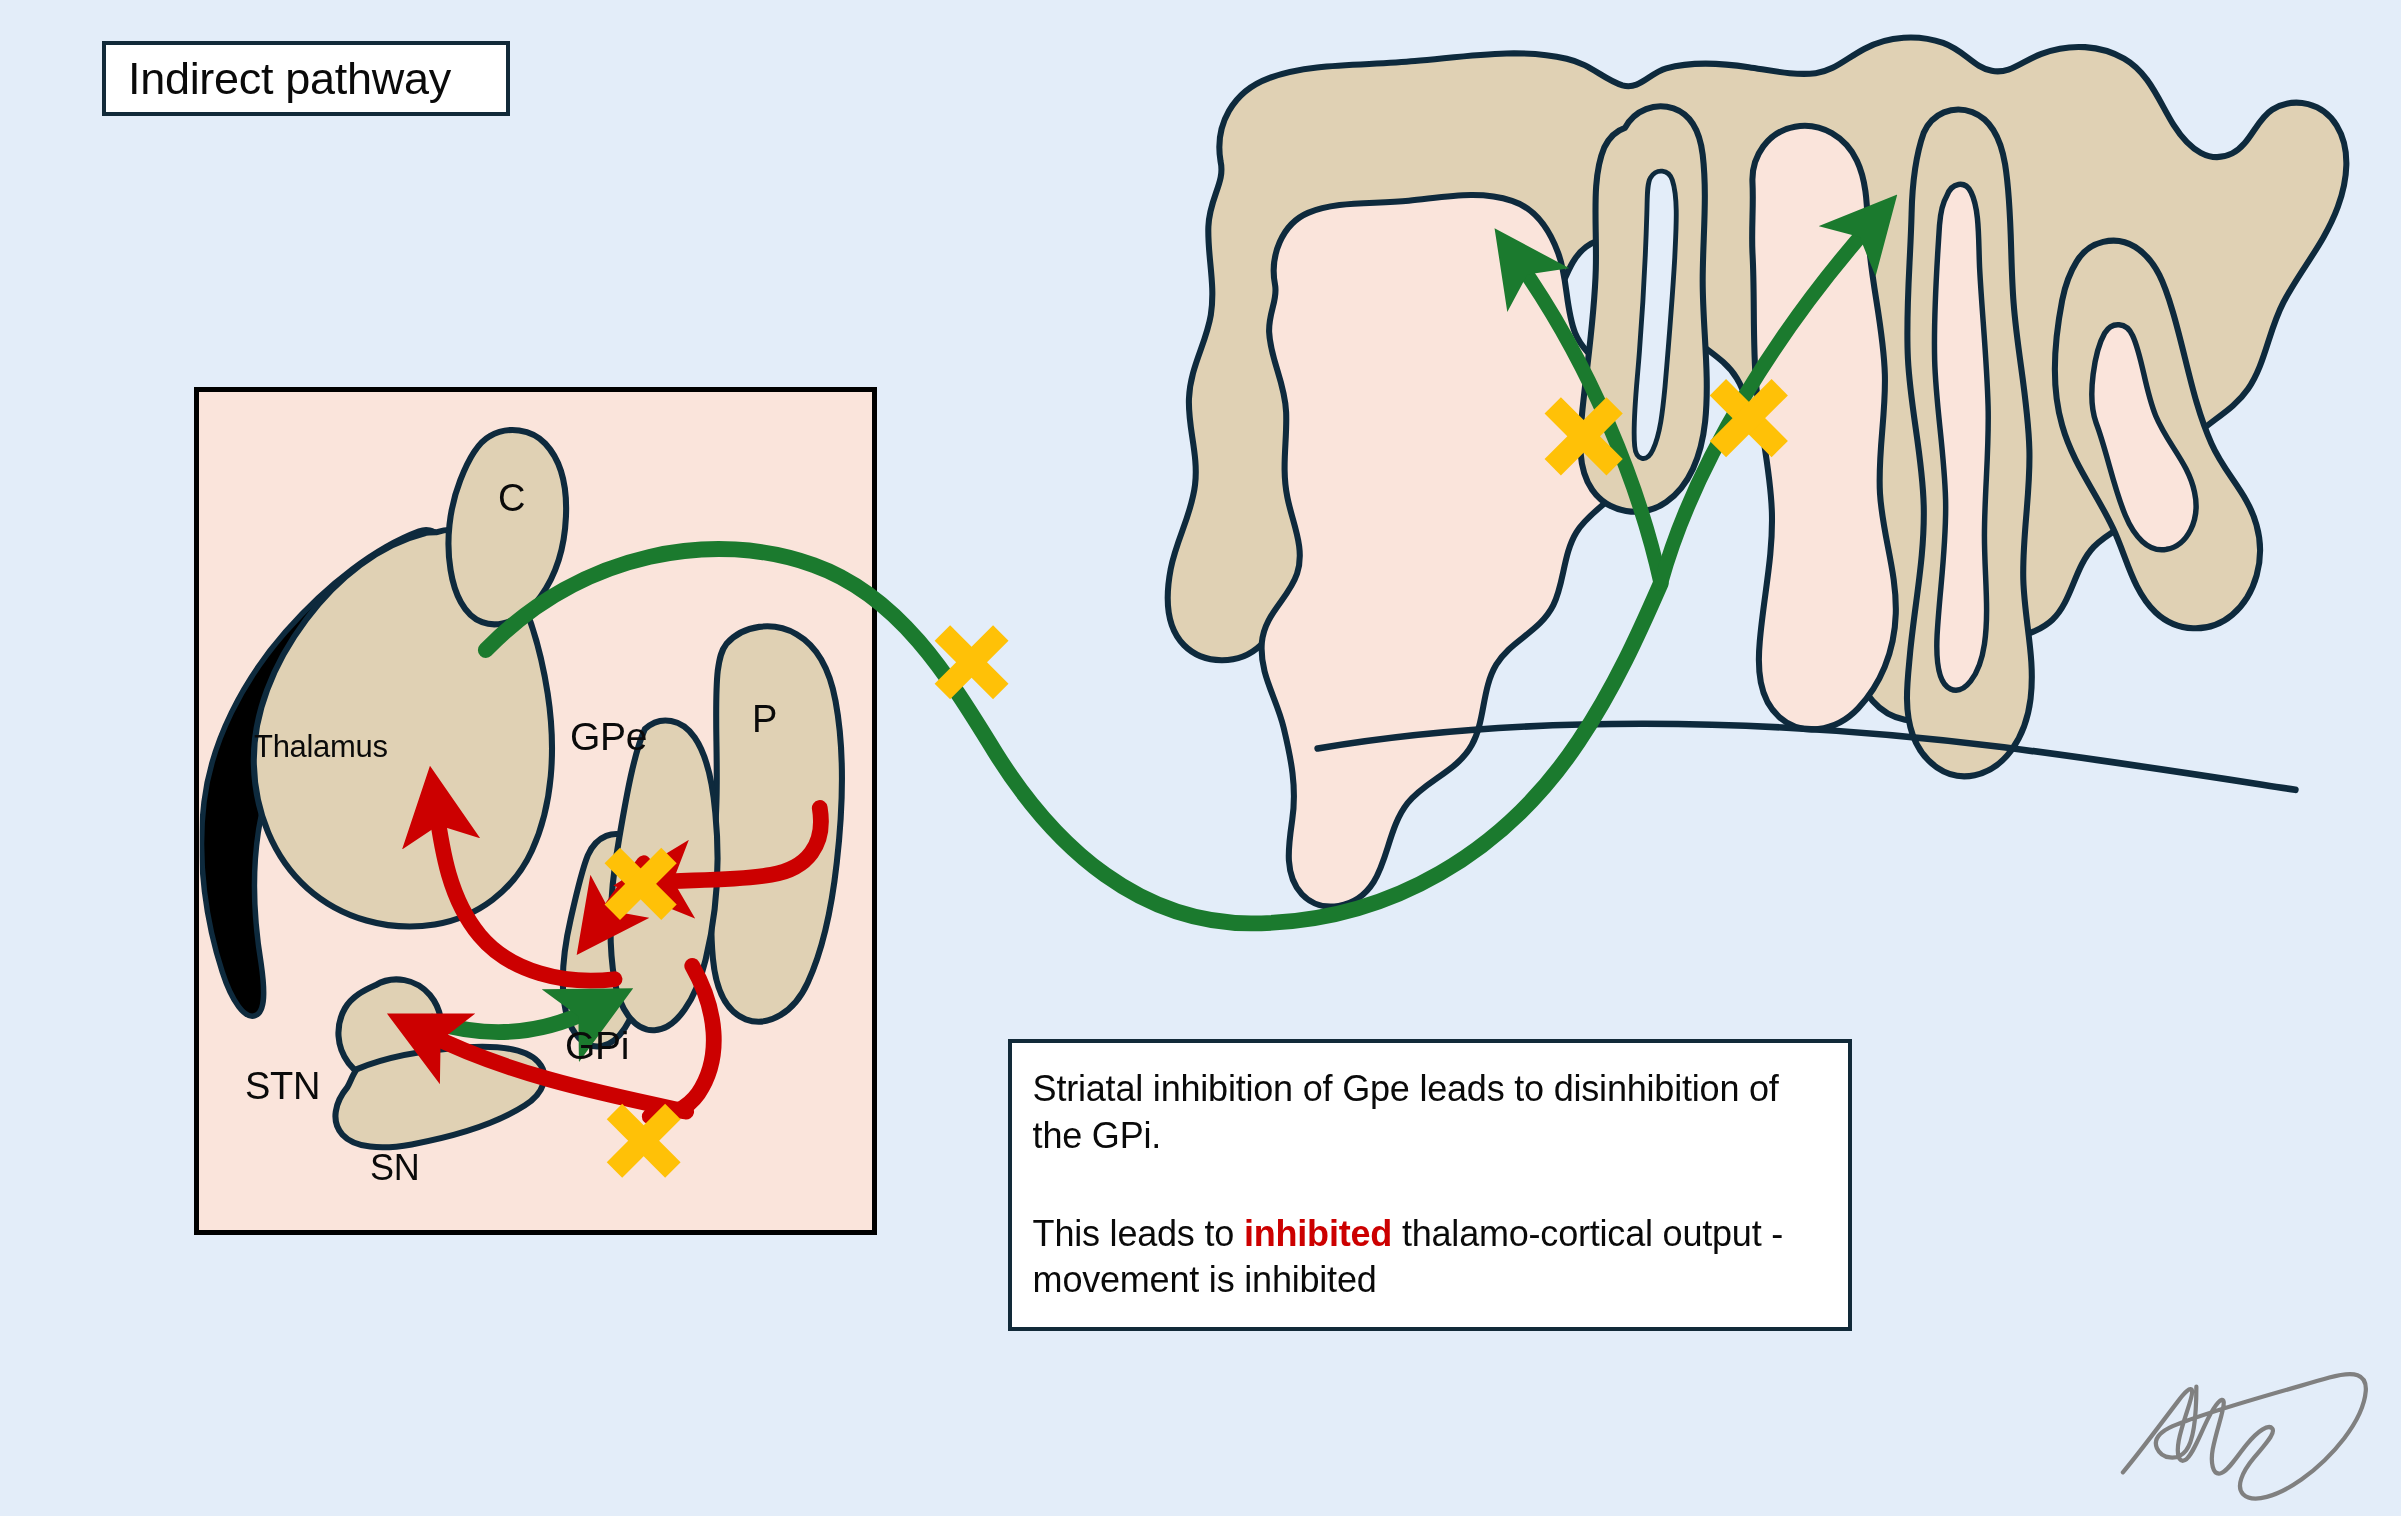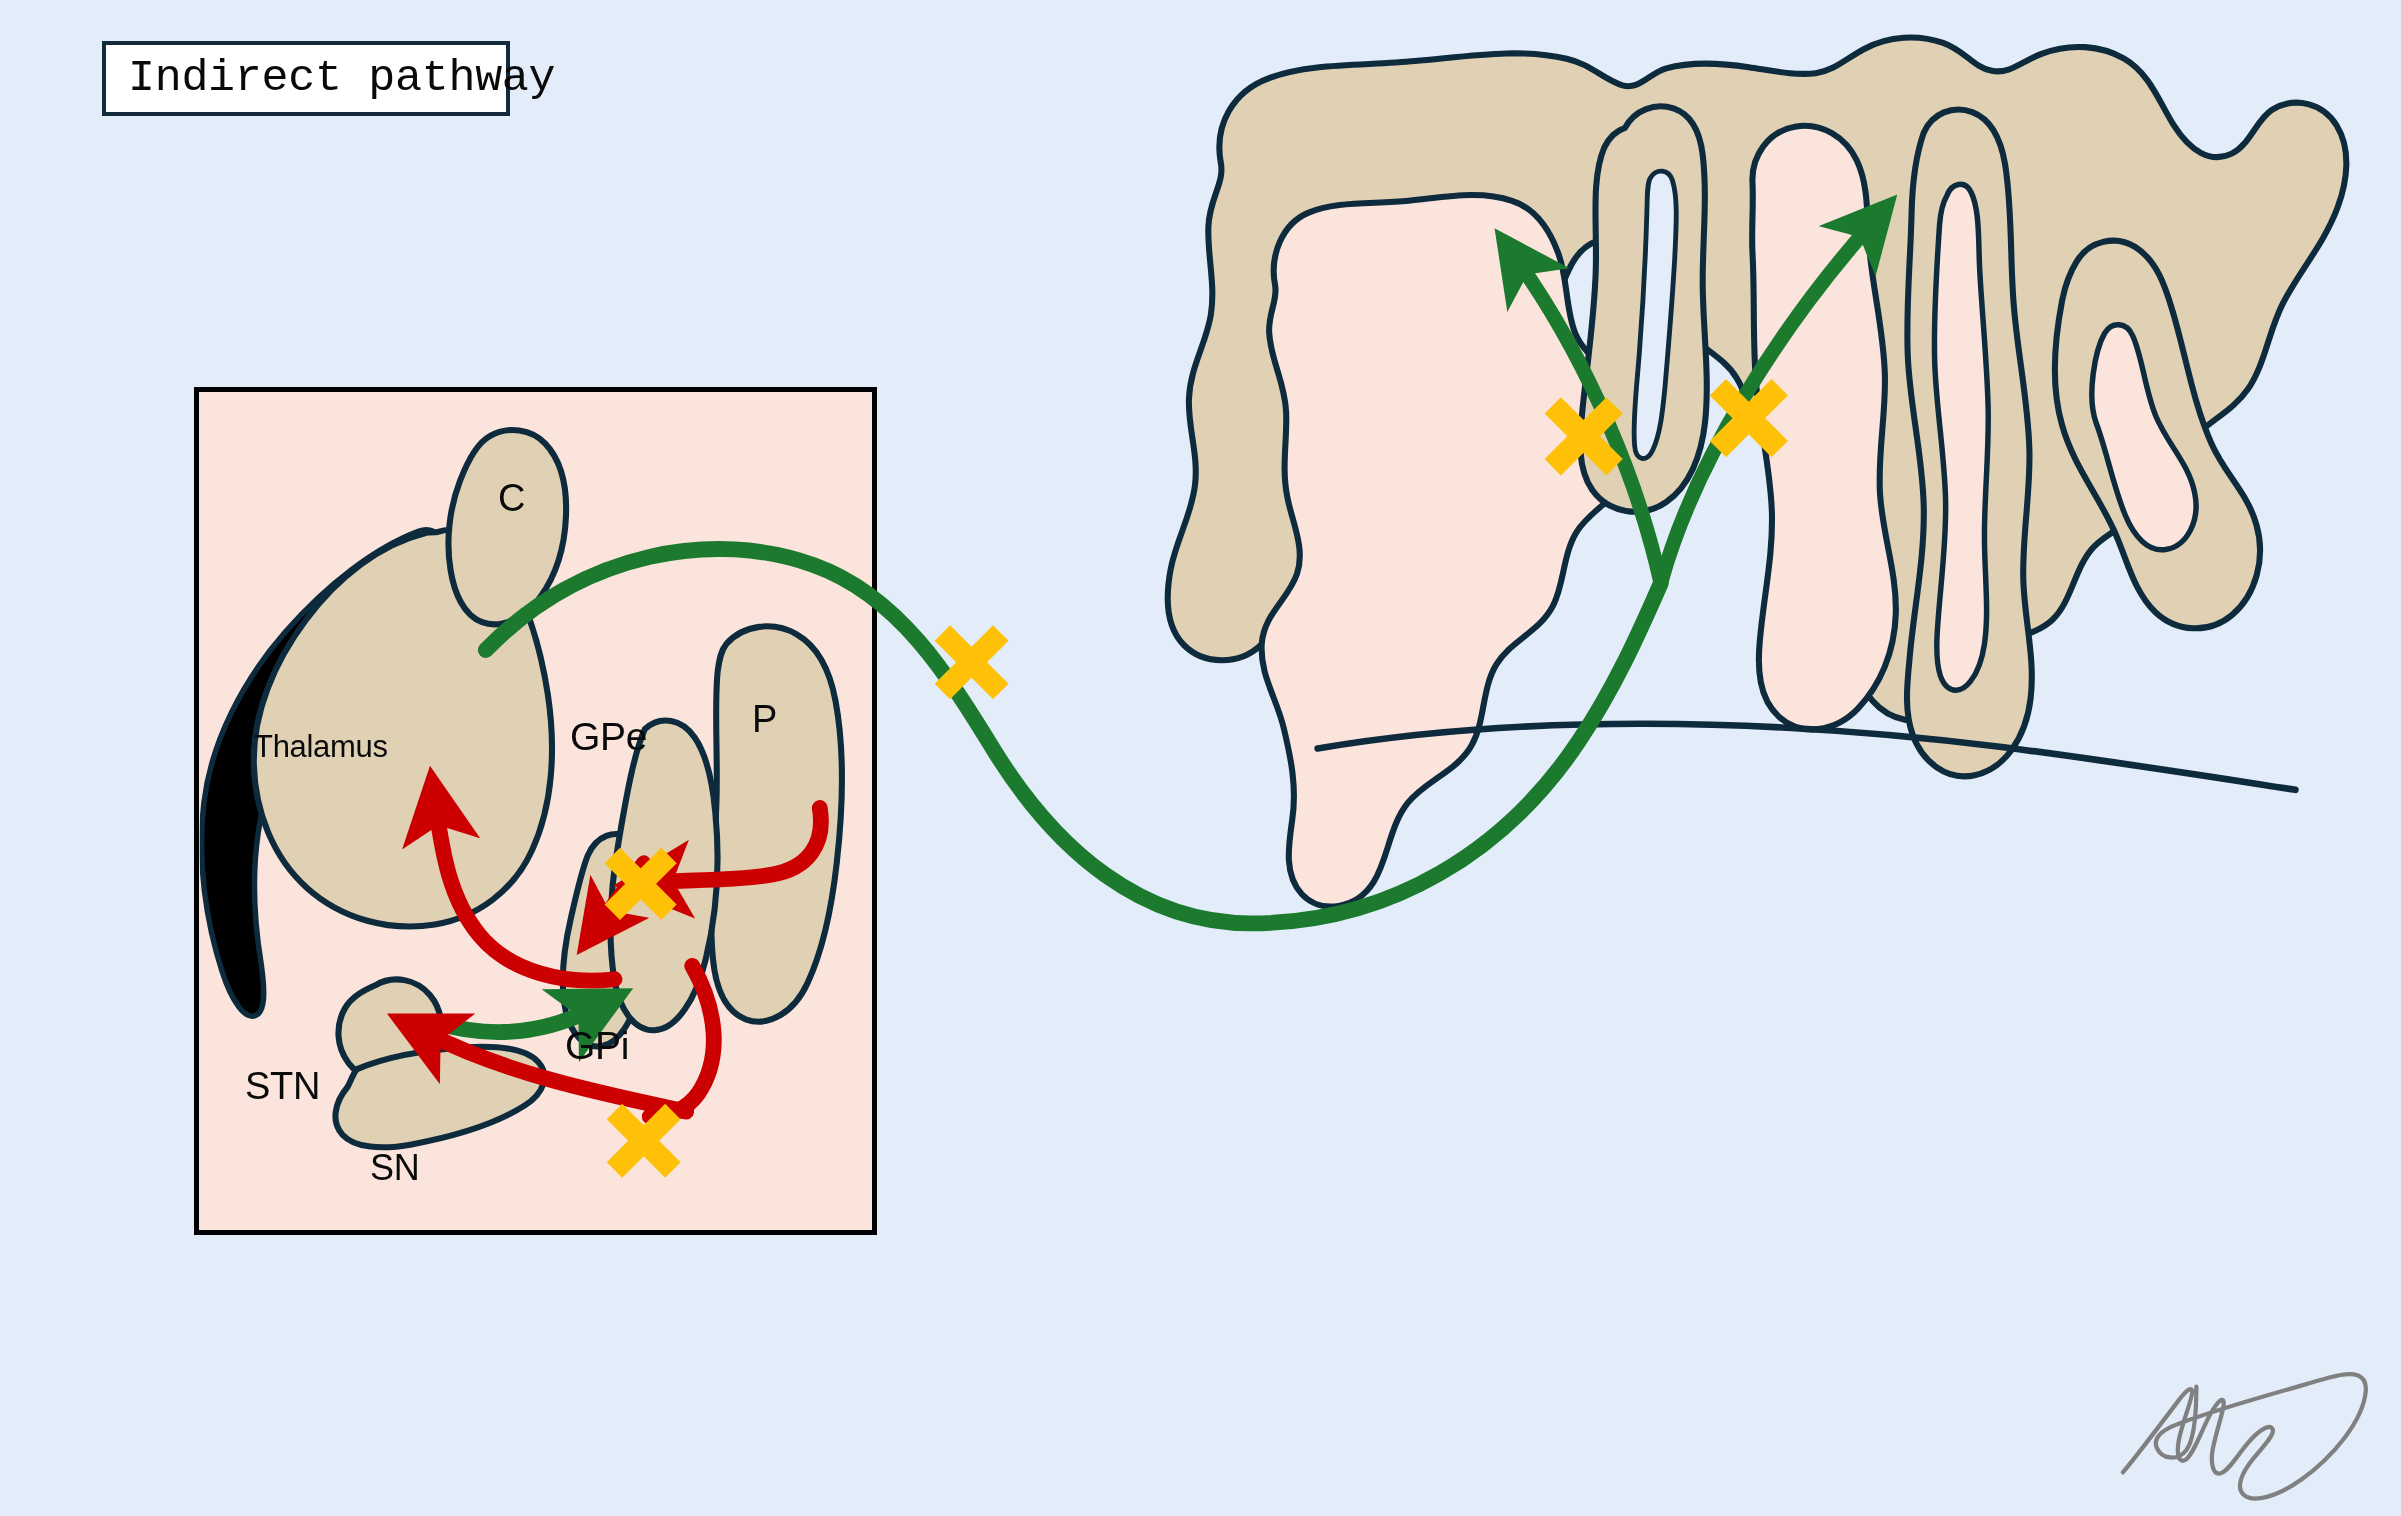--- a/index.html
+++ b/index.html
@@ -18,21 +18,20 @@
     width:408px;height:75px;
     background:#FFFFFF;
     border:4.9px solid #122A39;
     box-sizing:border-box;
     display:flex;align-items:center;
   }
   .title-box span{
     font-size:45px;color:#0A0A0A;
     padding-left:22px;letter-spacing:-0.3px;
     white-space:nowrap;
-    font-family:Liberation Mono, monospace;
   }
 
   
   .caption-box{
     position:absolute;left:1008px;top:1039px;
     width:844px;height:292px;
     background:#FFFFFF;
     border:4.3px solid #122A39;
     box-sizing:border-box;
     padding:23px 20.6px 0 20.6px;
@@ -395,20 +394,24 @@
   <span class="lbl lbl-gpe">GPe</span>
   <span class="lbl lbl-p">P</span>
   <span class="lbl lbl-gpi">GPi</span>
   <span class="lbl lbl-stn">STN</span>
   <span class="lbl lbl-sn">SN</span>
 
   <div class="title-box">
     <span>Indirect pathway</span>
   </div>
 
+  <div class="caption-box">
+    <p>Striatal inhibition of Gpe leads to disinhibition of the GPi.</p>
+    <p class="gap"><span>This leads to </span><em>inhibited</em><span> thalamo-cortical output - movement is inhibited</span></p>
+  </div>
 
   <svg class="layer" viewBox="0 0 3954 2497">
     <path fill="none" stroke="#808080" stroke-width="7" stroke-linecap="round" d="M3617,2283
          C3617,2330 3614,2370 3600,2388
          C3586,2406 3560,2402 3552,2384
          C3546,2370 3556,2358 3578,2348
          C3640,2322 3760,2290 3836,2268
          C3878,2256 3898,2262 3896,2290
          C3892,2340 3840,2400 3790,2436
          C3750,2464 3710,2476 3694,2460

